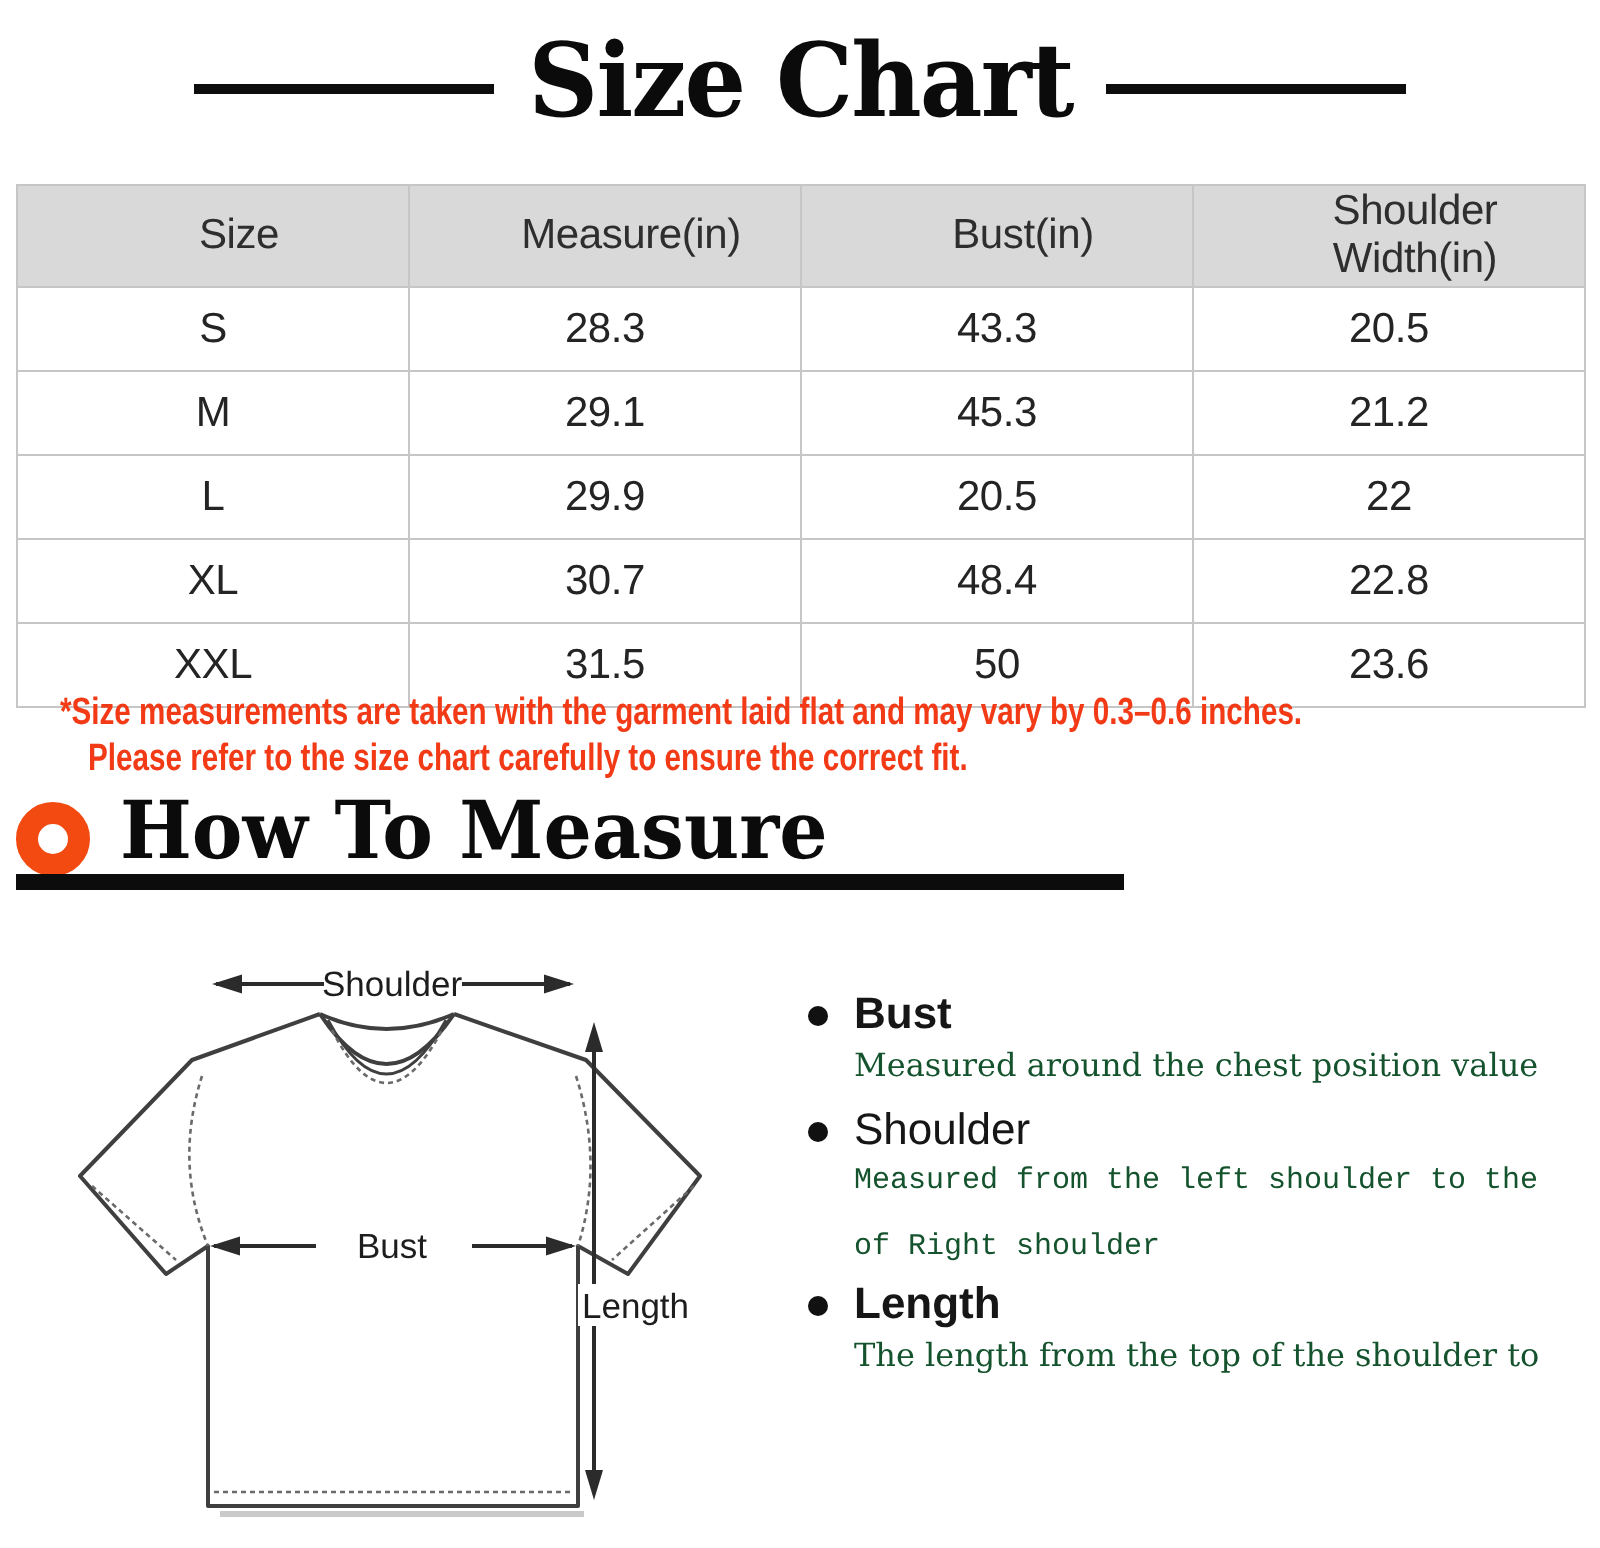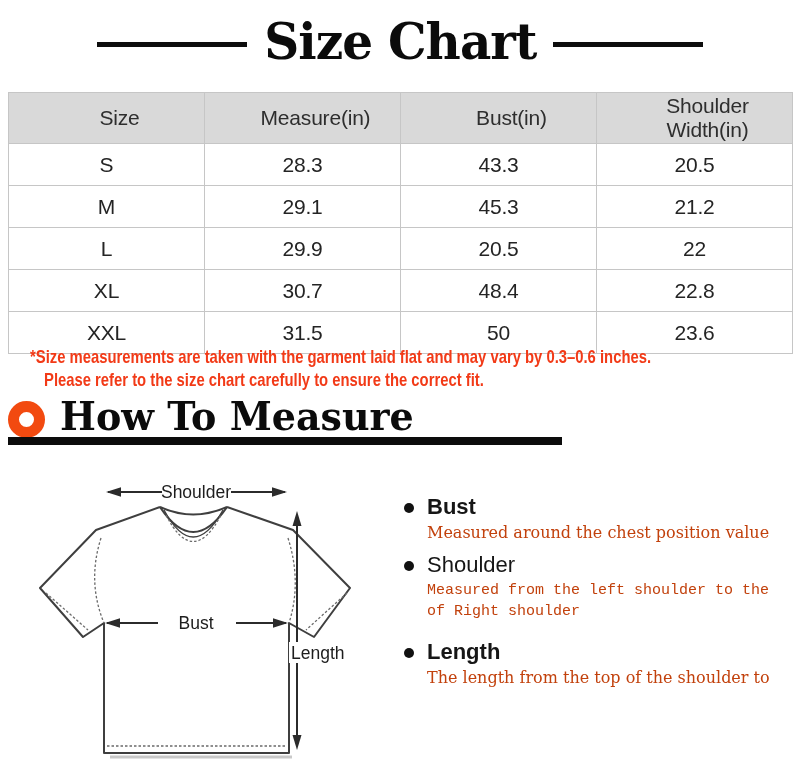--- a/index.html
+++ b/index.html
@@ -39,21 +39,21 @@
   
   .diagram{position:absolute;left:0;top:460px;width:400px;height:314px;}
   .diagram text{font-family:"Liberation Sans",sans-serif;fill:#1d1d1d;}
 
   
   .m-item{position:absolute;left:404px;display:flex;gap:13px;}
   .m-item .dot{width:10px;height:10px;border-radius:50%;background:#111;margin-top:9px;flex:none;}
   .m-head{font-size:22px;line-height:26px;color:#161616;}
   .m-head.bold{font-weight:bold;}
   .m-desc{font-family:"DejaVu Serif",serif;font-size:16px;line-height:21px;
-          color:#c2410c;margin-top:2px;white-space:nowrap;}
+          color:#14532d;margin-top:2px;white-space:nowrap;}
   .m-desc.mono{font-family:"Liberation Mono",monospace;font-size:15px;line-height:21px;}
   .m-item.bust{top:494px;}
   .m-item.shoulder{top:552px;}
   .m-item.length{top:639px;}
 </style>
 </head>
 <body>
 
 <div class="page">
 
@@ -165,21 +165,21 @@
       <div class="m-head bold">Bust</div>
       <div class="m-desc">Measured around the chest position value</div>
     </div>
   </div>
 
   <div class="m-item shoulder">
     <span class="dot"></span>
     <div>
       <div class="m-head">Shoulder</div>
       <div class="m-desc mono">Measured from the left shoulder to the</div>
-      <div class="m-desc mono" style="margin-top:0;">of Right shoulder</div>
+      <div class="m-desc mono" style="margin-top:12px;">of Right shoulder</div>
     </div>
   </div>
 
   <div class="m-item length">
     <span class="dot"></span>
     <div>
       <div class="m-head bold">Length</div>
       <div class="m-desc">The length from the top of the shoulder to</div>
     </div>
   </div>

